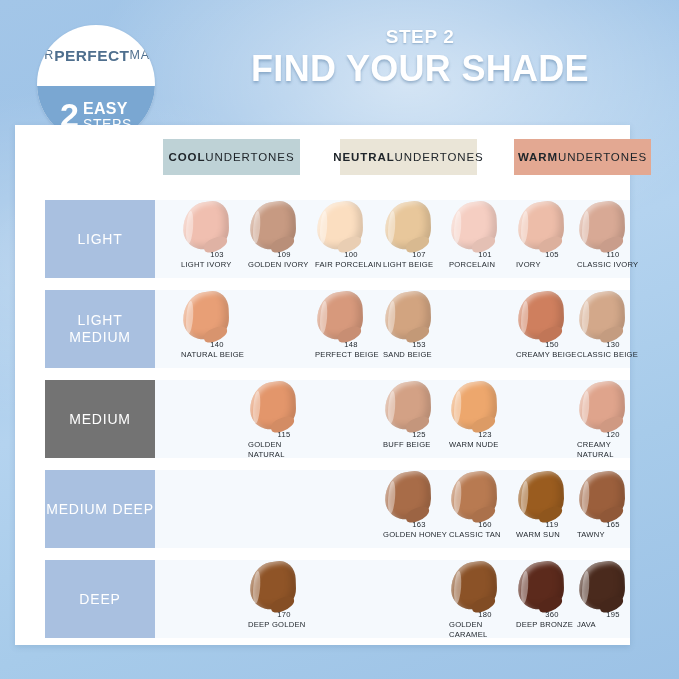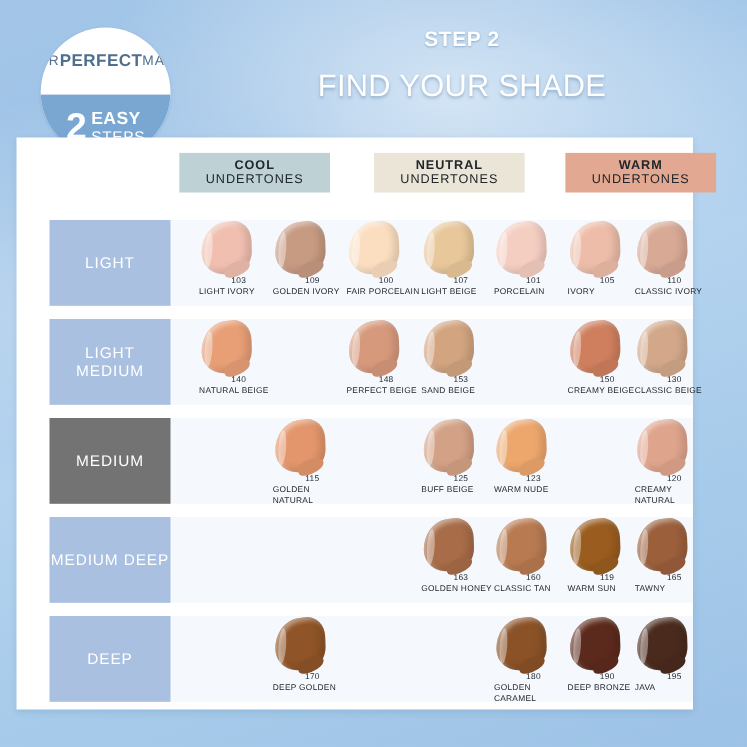--- a/index.html
+++ b/index.html
@@ -40,35 +40,35 @@
   #badge .bot .w1{font-size:16px;font-weight:bold;letter-spacing:.3px;}
   #badge .bot .w2{font-size:14px;letter-spacing:.6px;}
 
   
   #heading{position:absolute;left:200px;top:26px;width:440px;text-align:center;color:#fff;}
   #heading .step{
     font-size:19px;font-weight:bold;letter-spacing:.6px;
     text-shadow:0 1px 2px rgba(70,110,150,.45);
   }
   #heading .title{
-    font-size:28px;font-weight:normal;letter-spacing:.3px;margin-top:14px;
+    font-size:36px;font-weight:bold;letter-spacing:.3px;margin-top:0;
     text-shadow:0 2px 3px rgba(70,110,150,.45);
   }
 
   
   #card{
     position:absolute;left:15px;top:125px;width:615px;height:520px;
     background:#ffffff;box-shadow:0 2px 6px rgba(60,100,140,.18);
   }
 
   
   .undertones{position:absolute;left:0;top:0;width:100%;height:48px;}
   .ut{
     position:absolute;top:14px;height:36px;box-sizing:border-box;
-    display:flex;flex-direction:column;align-items:center;justify-content:center;
+    display:flex;flex-direction:row;align-items:center;justify-content:center;
     color:#20262b;line-height:1.08;
   }
   .ut .b{font-size:11.5px;font-weight:bold;letter-spacing:.9px;}
   .ut .s{font-size:11.5px;letter-spacing:.9px;}
   #ut-cool   {left:148px;width:137px;background:#bed2d6;}
   #ut-neutral{left:325px;width:137px;background:#eae5d7;}
   #ut-warm   {left:499px;width:137px;background:#e3a892;}
 
   
   .row{position:absolute;left:0;width:100%;height:78px;}
@@ -335,21 +335,21 @@
           <div class="sw" style="left: 292px;">
             <div class="blob" style="background: rgb(139, 82, 39);"></div>
             <div class="cap">
               <span class="num">180</span>
               <span class="nm">GOLDEN CARAMEL</span>
             </div>
           </div>
           <div class="sw" style="left: 359px;">
             <div class="blob" style="background: rgb(92, 42, 28);"></div>
             <div class="cap">
-              <span class="num">190</span>
+              <span class="num">360</span>
               <span class="nm">DEEP BRONZE</span>
             </div>
           </div>
           <div class="sw" style="left: 420px;">
             <div class="blob" style="background: rgb(74, 42, 29);"></div>
             <div class="cap">
               <span class="num">195</span>
               <span class="nm">JAVA</span>
             </div>
           </div>

